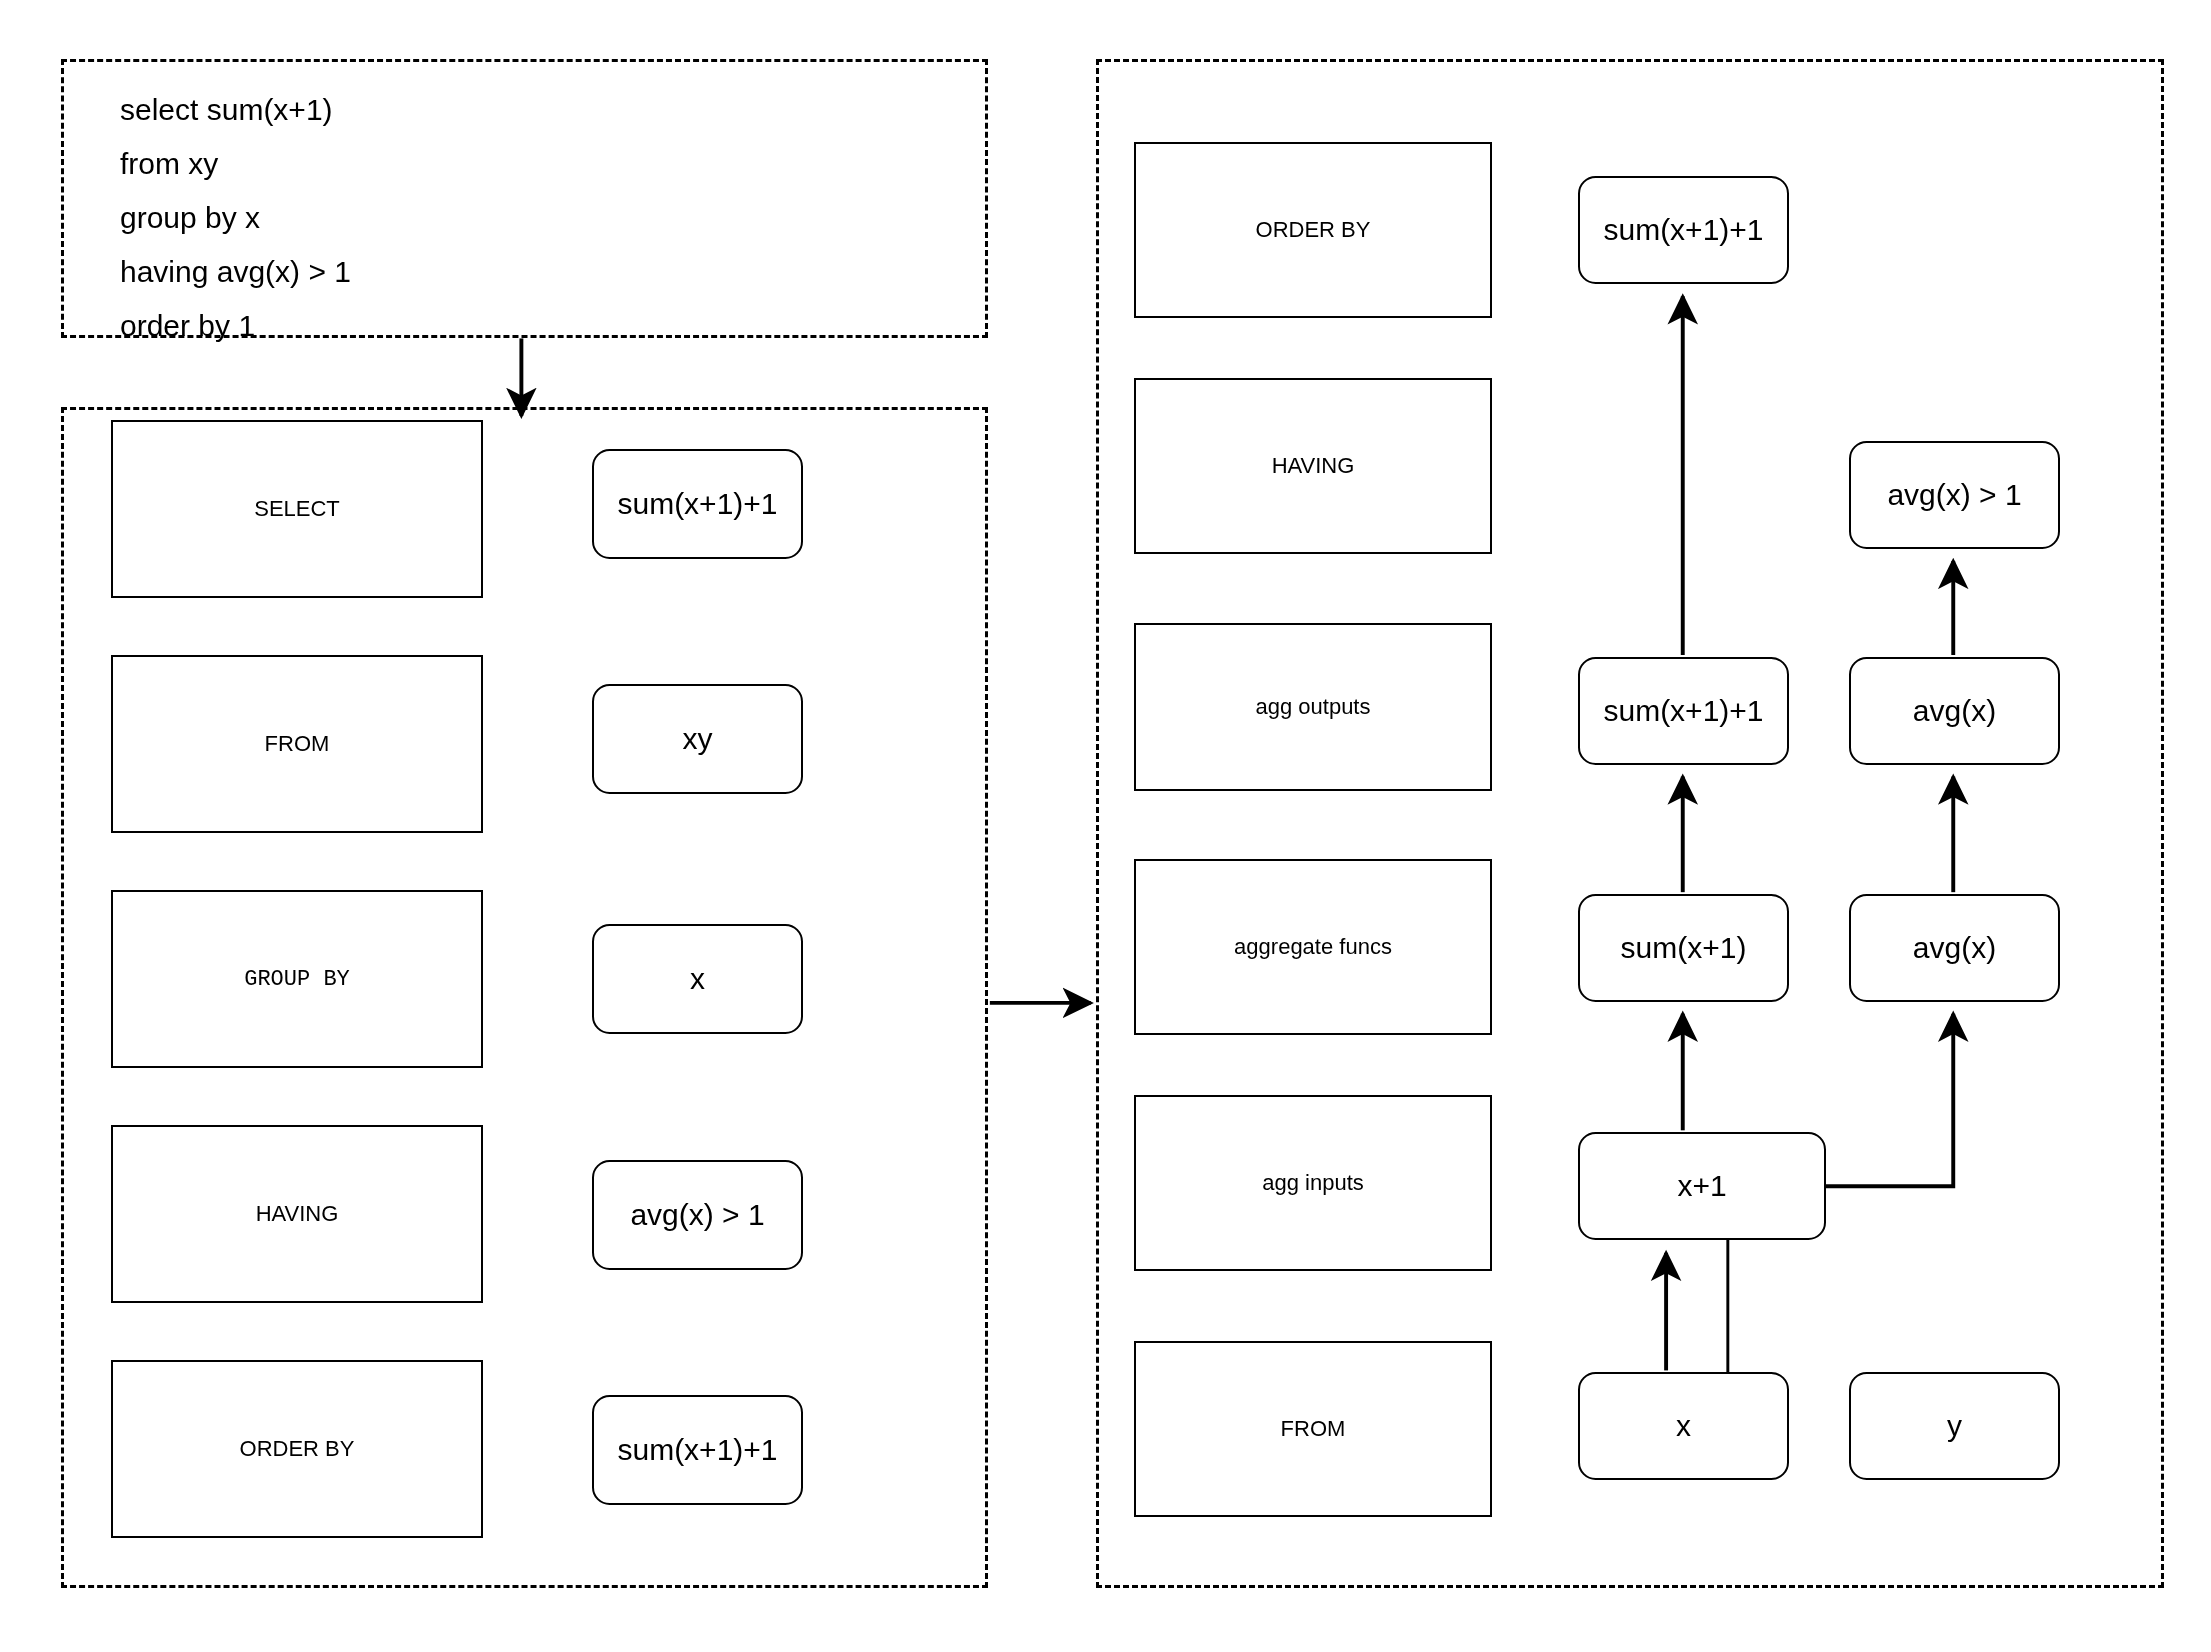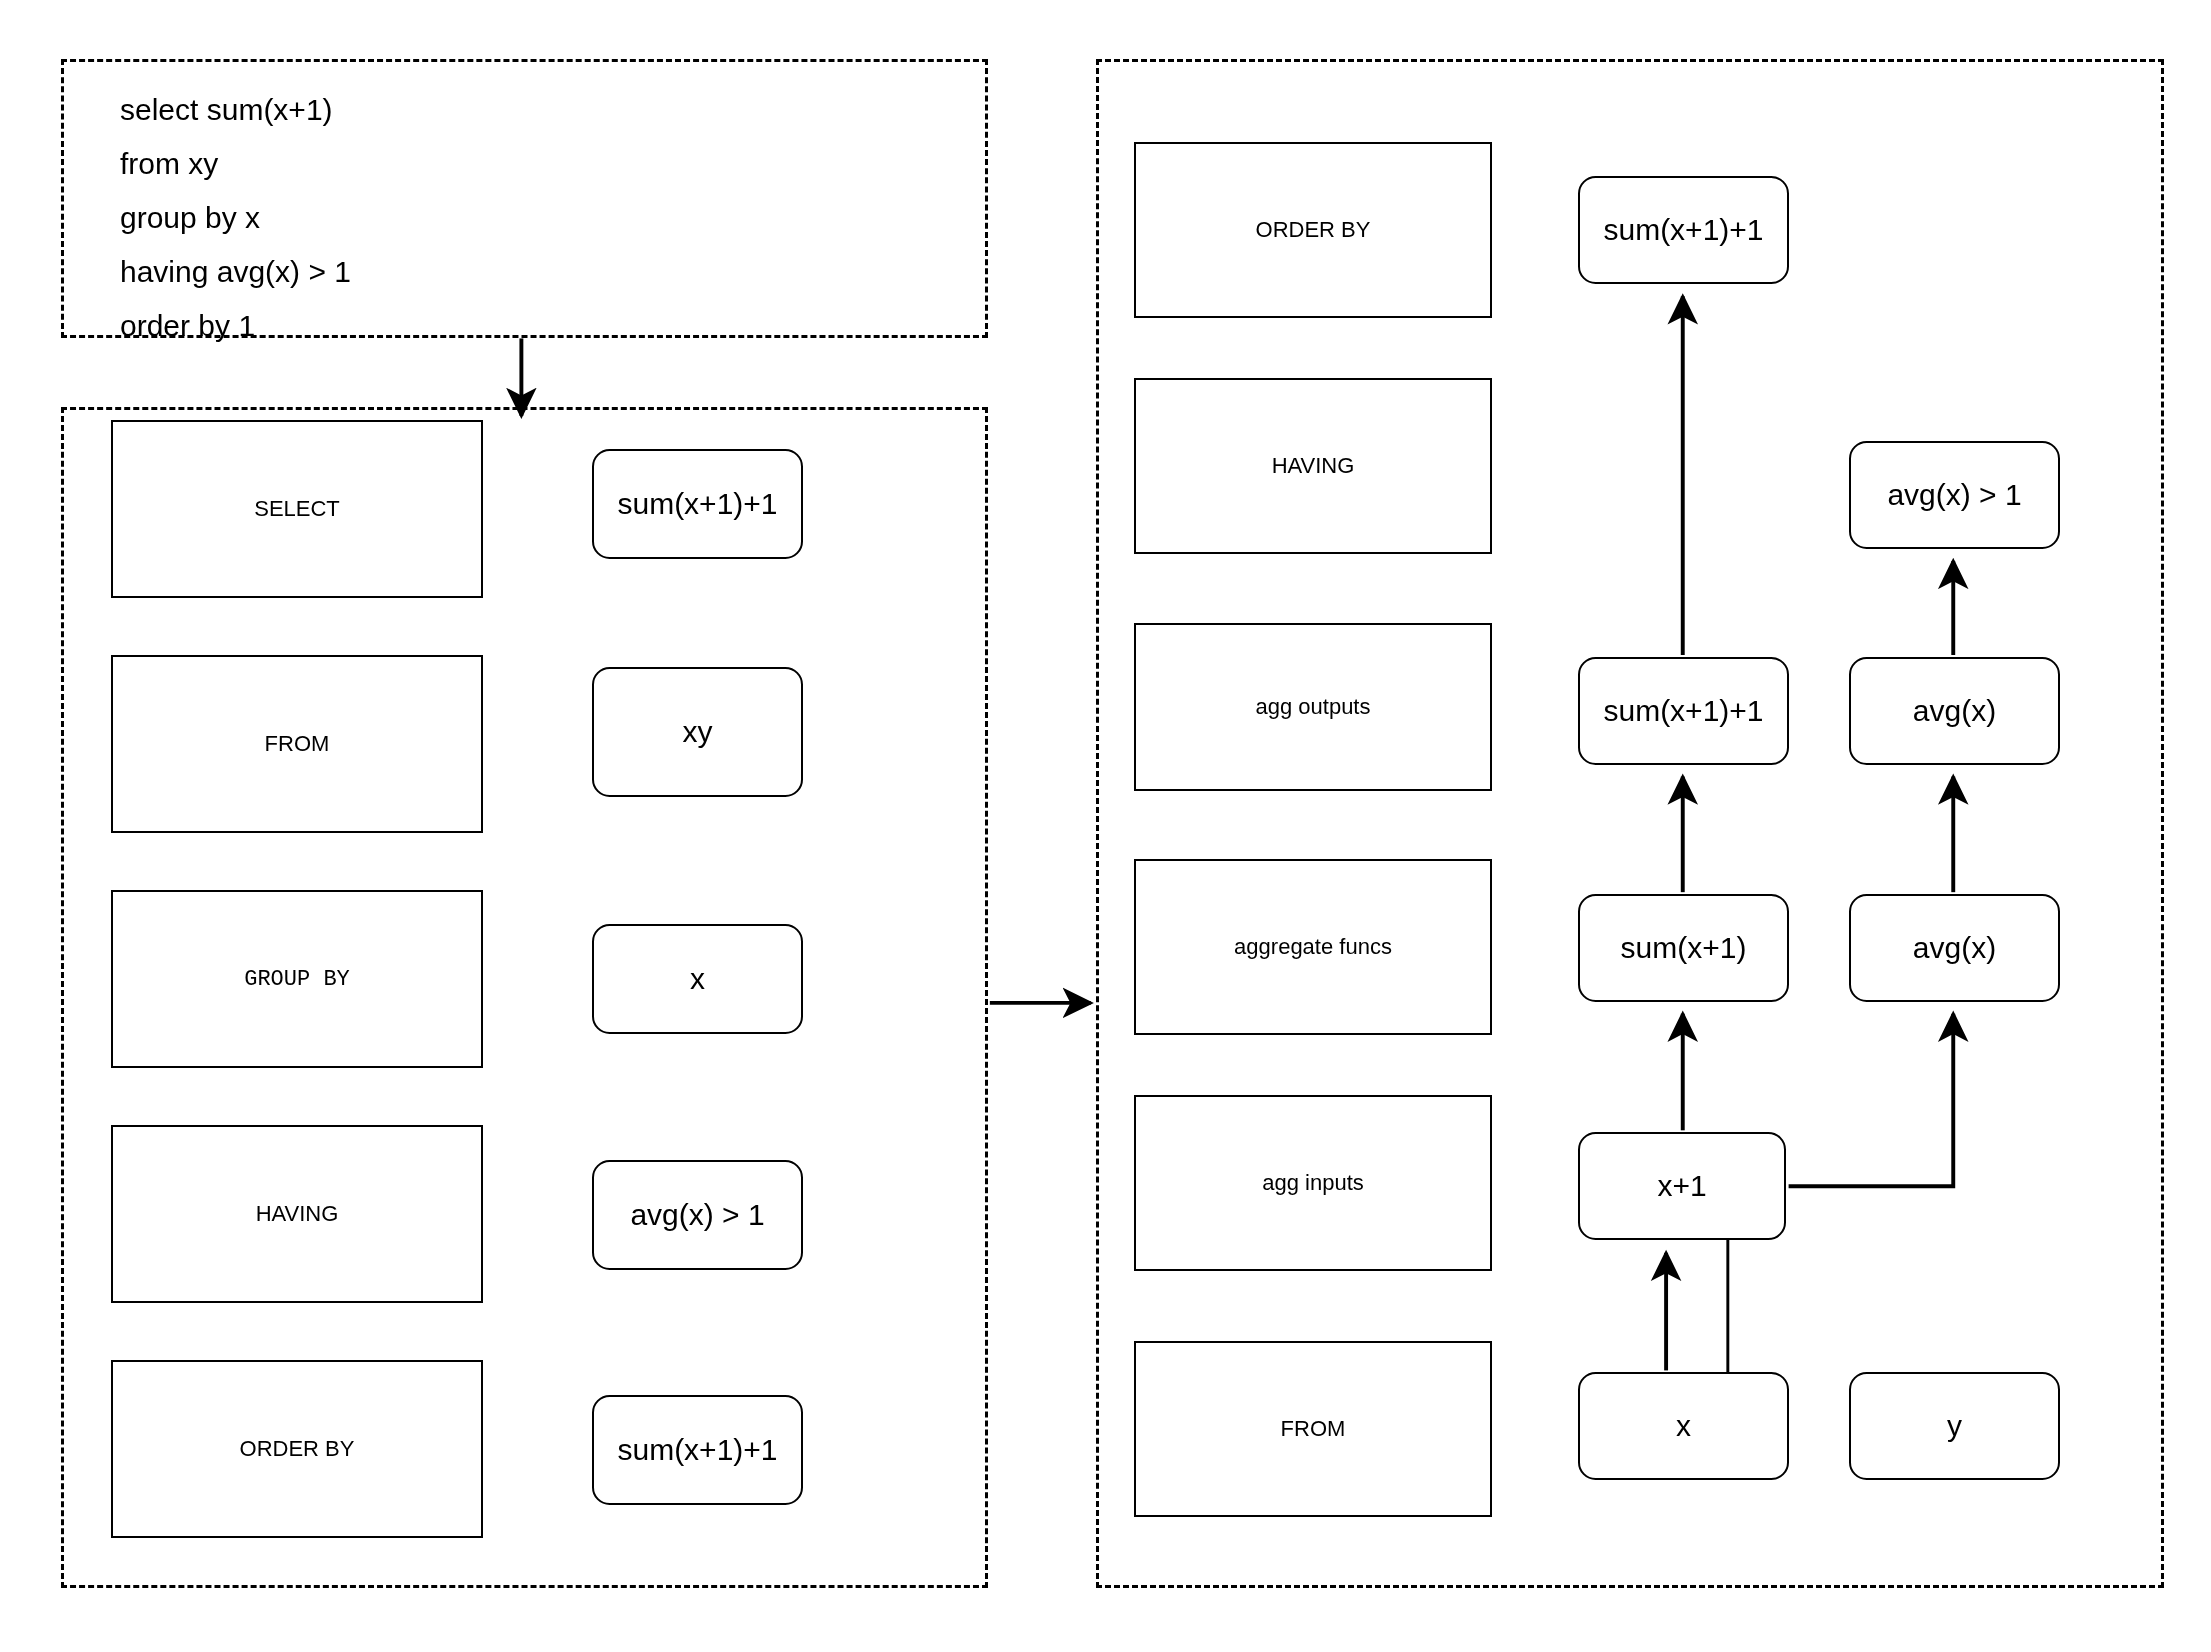--- a/index.html
+++ b/index.html
@@ -93,39 +93,39 @@
 having avg(x) &gt; 1
 order by 1</div>
 
   <div class="rect-box" style="left:111px; top:420px;  width:372px; height:178px;">SELECT</div>
   <div class="rect-box" style="left:111px; top:655px;  width:372px; height:178px;">FROM</div>
   <div class="rect-box" style="left:111px; top:890px;  width:372px; height:178px;font-family:Liberation Mono, monospace;">GROUP BY</div>
   <div class="rect-box" style="left:111px; top:1125px; width:372px; height:178px;">HAVING</div>
   <div class="rect-box" style="left:111px; top:1360px; width:372px; height:178px;">ORDER BY</div>
 
   <div class="round-box" style="left:592px; top:449px;  width:211px; height:110px;">sum(x+1)+1</div>
-  <div class="round-box" style="left:592px; top:667px;  width:211px; height:130px;">xy</div>
+  <div class="round-box" style="left:592px; top:684px;  width:211px; height:110px;">xy</div>
   <div class="round-box" style="left:592px; top:924px;  width:211px; height:110px;">x</div>
   <div class="round-box" style="left:592px; top:1160px; width:211px; height:110px;">avg(x) &gt; 1</div>
   <div class="round-box" style="left:592px; top:1395px; width:211px; height:110px;">sum(x+1)+1</div>
 
   <div class="rect-box" style="left:1134px; top:142px;  width:358px; height:176px;">ORDER BY</div>
   <div class="rect-box" style="left:1134px; top:378px;  width:358px; height:176px;">HAVING</div>
   <div class="rect-box" style="left:1134px; top:623px;  width:358px; height:168px;">agg outputs</div>
   <div class="rect-box" style="left:1134px; top:859px;  width:358px; height:176px;">aggregate funcs</div>
   <div class="rect-box" style="left:1134px; top:1095px; width:358px; height:176px;">agg inputs</div>
   <div class="rect-box" style="left:1134px; top:1341px; width:358px; height:176px;">FROM</div>
 
   <div class="round-box" style="left:1578px; top:176px;  width:211px; height:108px;">sum(x+1)+1</div>
   <div class="round-box" style="left:1849px; top:441px;  width:211px; height:108px;">avg(x) &gt; 1</div>
   <div class="round-box" style="left:1578px; top:657px;  width:211px; height:108px;">sum(x+1)+1</div>
   <div class="round-box" style="left:1849px; top:657px;  width:211px; height:108px;">avg(x)</div>
   <div class="round-box" style="left:1578px; top:894px;  width:211px; height:108px;">sum(x+1)</div>
   <div class="round-box" style="left:1849px; top:894px;  width:211px; height:108px;">avg(x)</div>
-  <div class="round-box" style="left:1578px; top:1132px; width:208px; height:108px;">x+1</div>
+  <div class="round-box" style="left:1578px; top:1132px; width:248px; height:108px;">x+1</div>
   <div class="round-box" style="left:1578px; top:1372px; width:211px; height:108px;">x</div>
   <div class="round-box" style="left:1849px; top:1372px; width:211px; height:108px;">y</div>
 
   <svg id="links" viewBox="0 0 2256 1686">
     <defs>
       <marker id="arrowhead" markerWidth="9" markerHeight="9" refX="7.2" refY="4.5" orient="auto" markerUnits="strokeWidth">
         <path d="M0,0.6 L8,4.5 L0,8.4 L2,4.5 Z" fill="#000000"></path>
       </marker>
     </defs>
 

